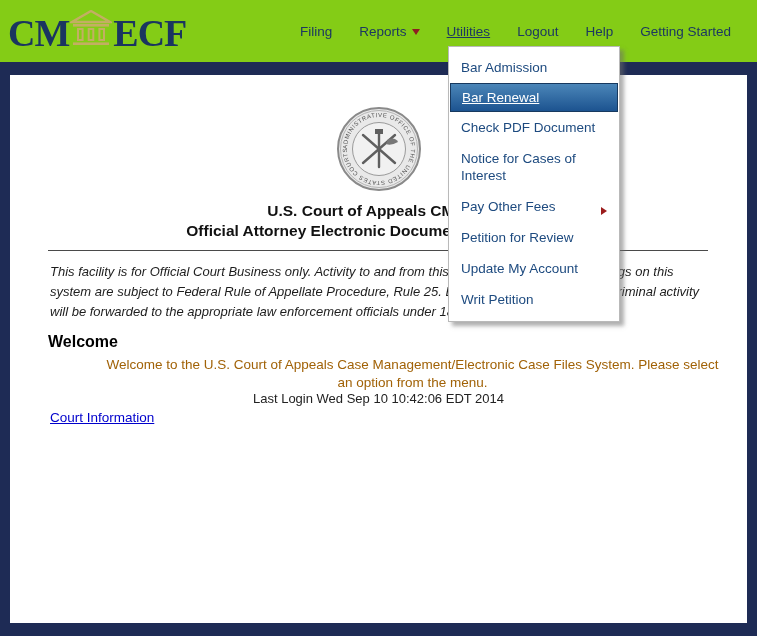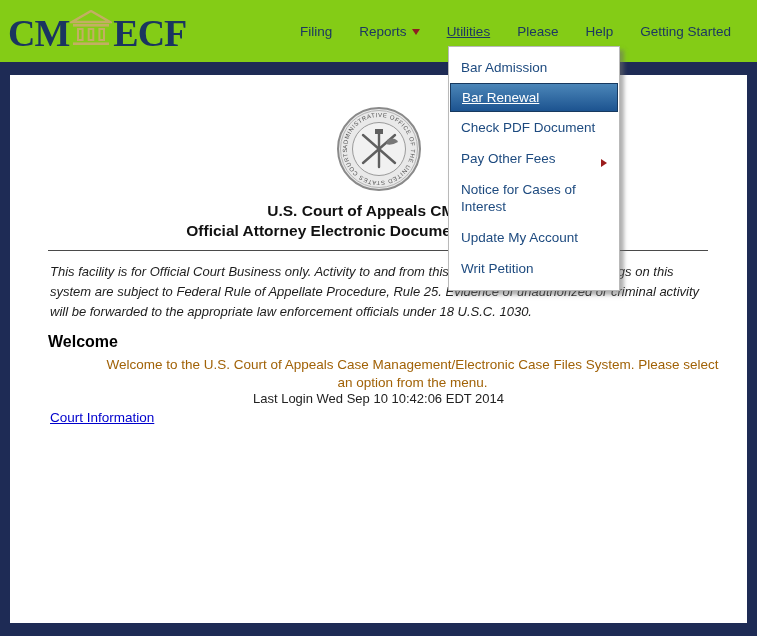--- a/index.html
+++ b/index.html
@@ -93,21 +93,21 @@
       <span class="nav-label">Filing</span>
     </div>
     <div class="nav-item">
       <span class="nav-label">Reports</span>
       <span class="tri-down"></span>
     </div>
     <div class="nav-item active">
       <span class="nav-label">Utilities</span>
     </div>
     <div class="nav-item">
-      <span class="nav-label">Please</span>
+      <span class="nav-label">Logout</span>
     </div>
     <div class="nav-item">
       <span class="nav-label">Help</span>
     </div>
     <div class="nav-item">
       <span class="nav-label">Getting Started</span>
     </div>
   </div>
 </div>
 
@@ -168,25 +168,28 @@
   <div class="menu-item">
     <span class="menu-label">Bar Admission</span>
   </div>
   <div class="menu-item selected">
     <span class="menu-label">Bar Renewal</span>
   </div>
   <div class="menu-item">
     <span class="menu-label">Check PDF Document</span>
   </div>
   <div class="menu-item">
+    <span class="menu-label">Notice for Cases of Interest</span>
+  </div>
+  <div class="menu-item">
     <span class="menu-label">Pay Other Fees</span>
     <span class="tri-right"></span>
   </div>
   <div class="menu-item">
-    <span class="menu-label">Notice for Cases of Interest</span>
+    <span class="menu-label">Petition for Review</span>
   </div>
   <div class="menu-item">
     <span class="menu-label">Update My Account</span>
   </div>
   <div class="menu-item">
     <span class="menu-label">Writ Petition</span>
   </div>
 </div>
 
 </body></html>

